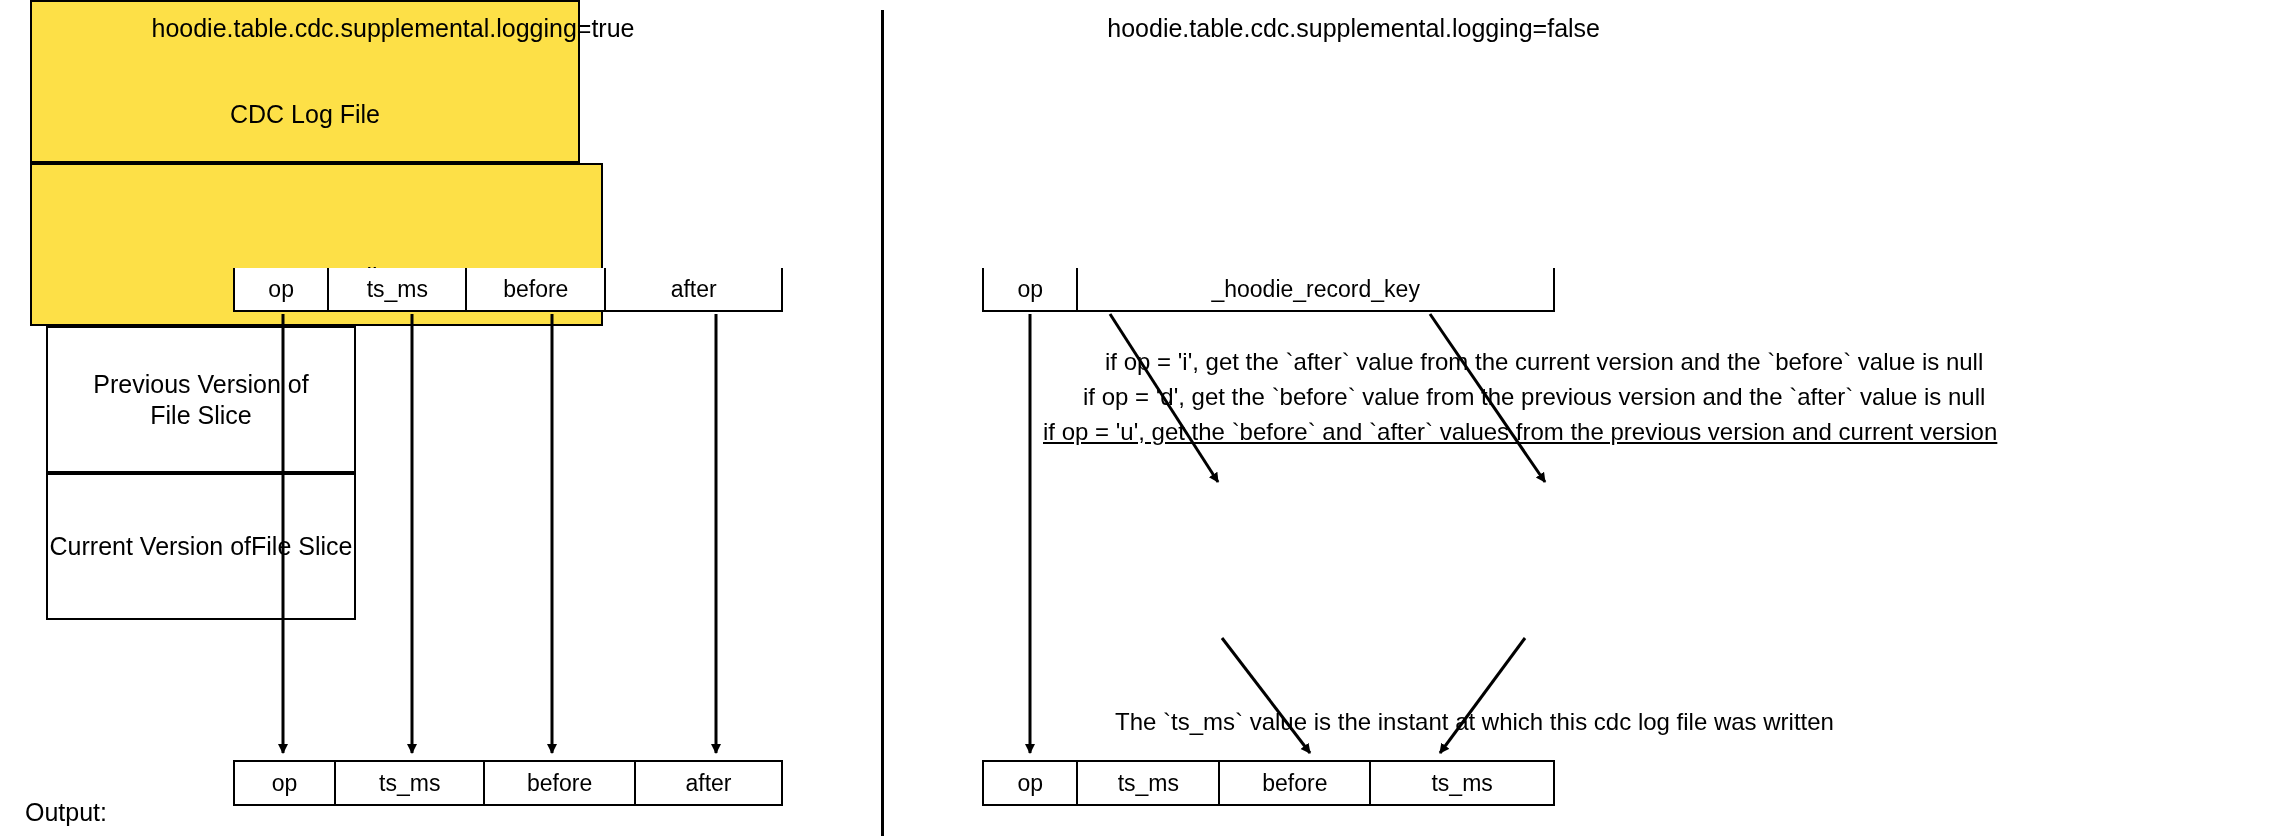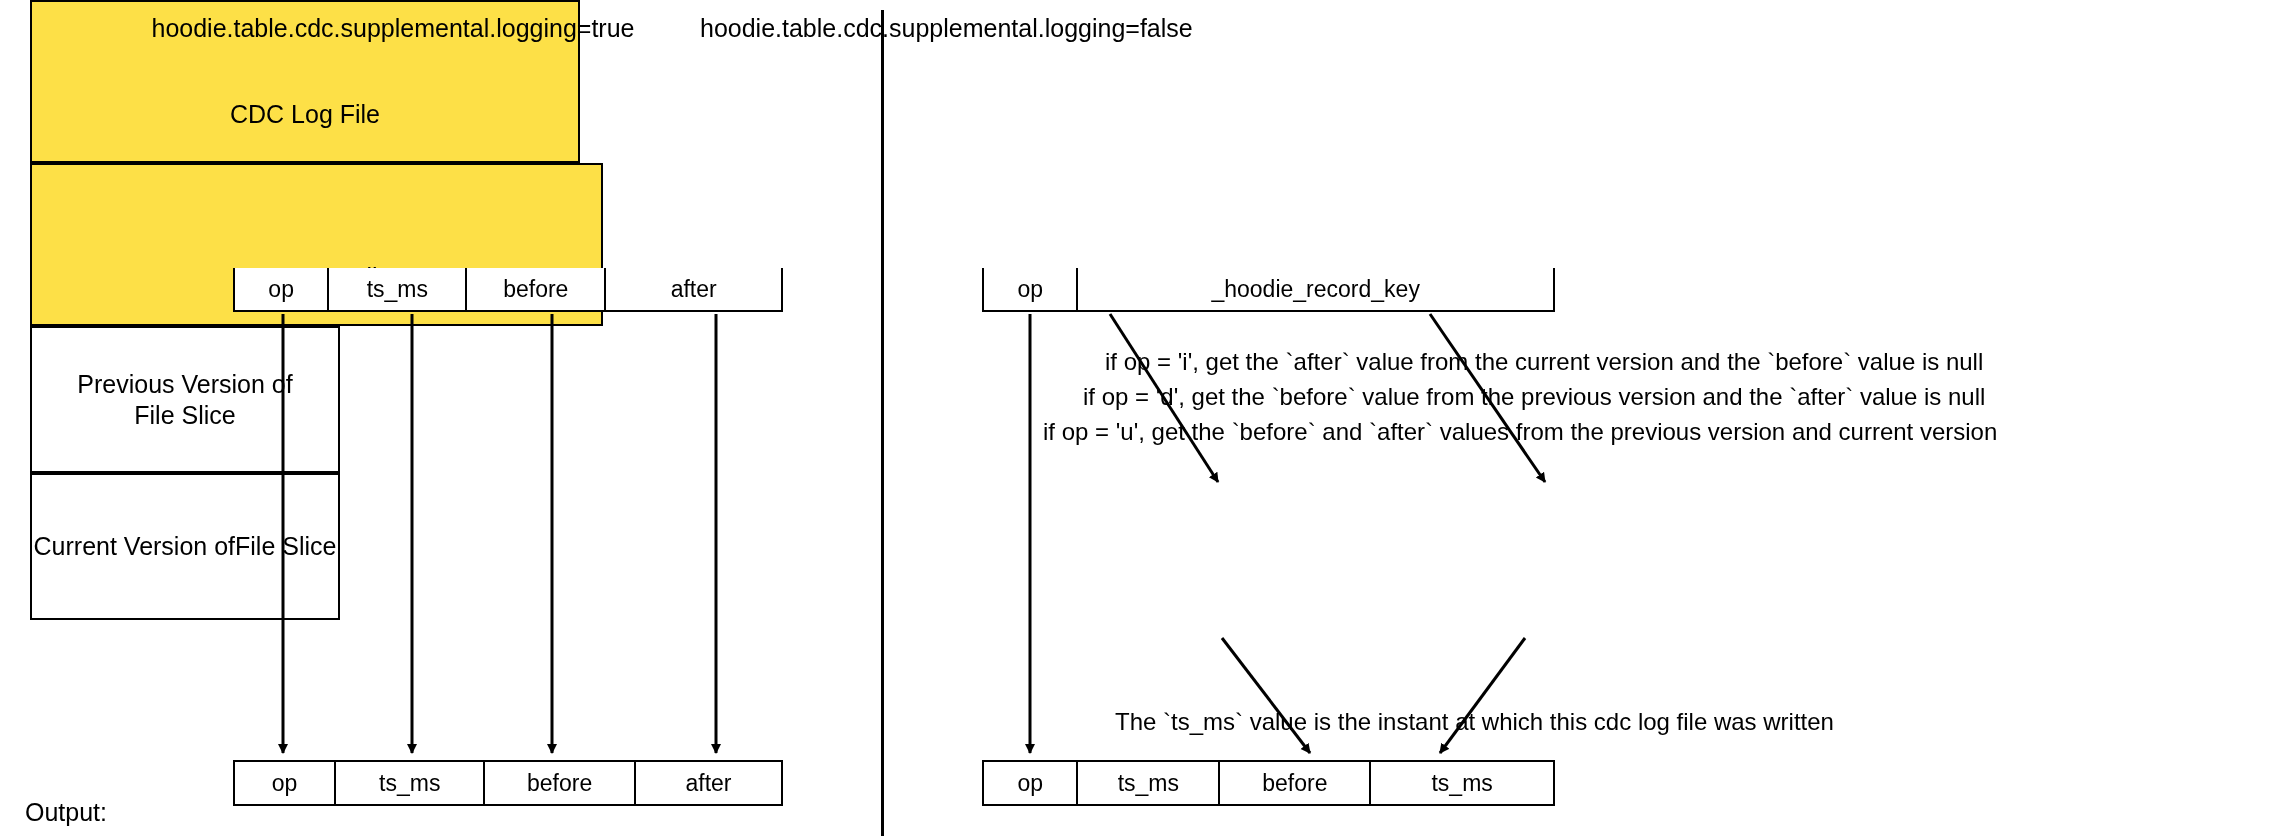--- a/index.html
+++ b/index.html
@@ -38,20 +38,21 @@
   .box {
     box-sizing: border-box;
     border: 2px solid #000000;
     background: #ffffff;
     display: flex;
     align-items: center;
     justify-content: center;
     text-align: center;
     font-size: 25px;
     line-height: 31px;
+    margin-left: 16px;
   }
 
   .table-head {
     box-sizing: border-box;
     border: 2px solid #000000;
     background: #fde047;
     display: flex;
     align-items: flex-end;
     justify-content: center;
     font-size: 25px;
@@ -118,32 +119,32 @@
 
   <div class="output-label" style="left:25px; top:765px;">Output:</div>
 
   <div class="col-row standalone" style="left:233px; top:760px; width:550px; height:46px;">
     <div class="cell" style="width:100px;">op</div>
     <div class="cell" style="width:150px;">ts_ms</div>
     <div class="cell" style="width:152px;">before</div>
     <div class="cell" style="width:148px;">after</div>
   </div>
 
-  <div class="panel-title abs" style="left:700px; top:13px; width:900px; text-align:left;">hoodie.table.cdc.supplemental.logging=false</div>
+  <div class="panel-title abs" style="left:700px; top:13px; width:900px; text-align:right;">hoodie.table.cdc.supplemental.logging=false</div>
 
   <div class="table-head" style="left:982px; top:107px; width:573px; height:163px;">CDC Log File</div>
 
   <div class="col-row" style="left:982px; top:268px; width:573px; height:44px;">
     <div class="cell" style="width:93px;">op</div>
     <div class="cell" style="width:480px;">_hoodie_record_key</div>
   </div>
 
   <div class="note-line" style="left:1083px; top:380px;">if op = 'd', get the `before` value from the previous version  and the `after` value is null</div>
   <div class="note-line" style="left:1105px; top:345px;">if op = 'i', get the `after` value from the current version and the `before` value is null</div>
-  <div class="note-line" style="left:1043px; top:415px;">if op = 'u', get the `before` and `after` values from the previous version and current version</div>
+  <div class="note-line" style="left:1043px; top:415px;text-decoration:underline;">if op = 'u', get the `before` and `after` values from the previous version and current version</div>
 
   <div class="box" style="left:1073px; top:489px; width:310px; height:147px; flex-direction:column;">
     <span>Previous Version of</span>
     <span>File Slice</span>
   </div>
 
   <div class="box" style="left:1428px; top:489px; width:310px; height:147px; flex-direction:row;">
     <span>Current Version of</span>
     <span>File Slice</span>
   </div>

